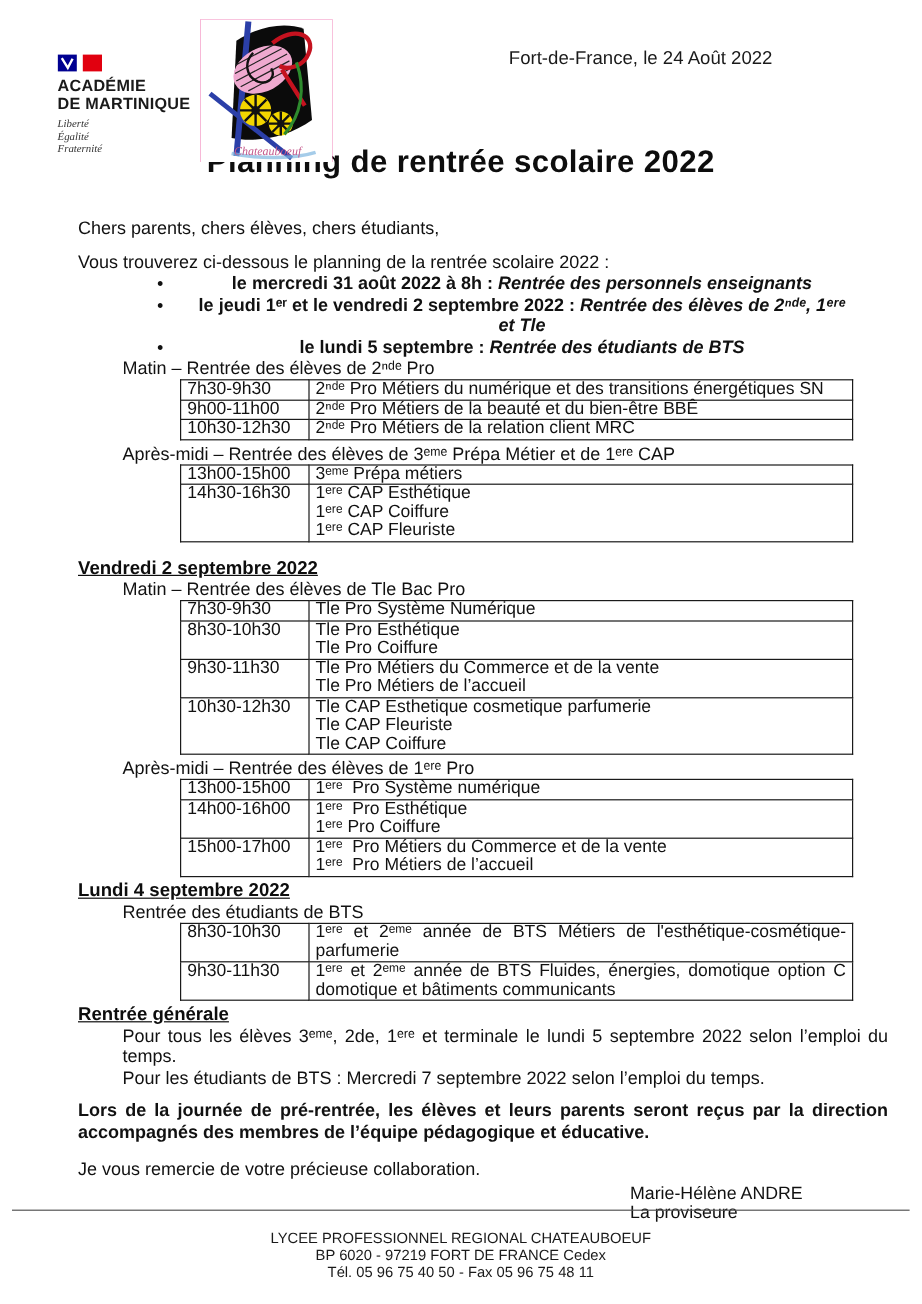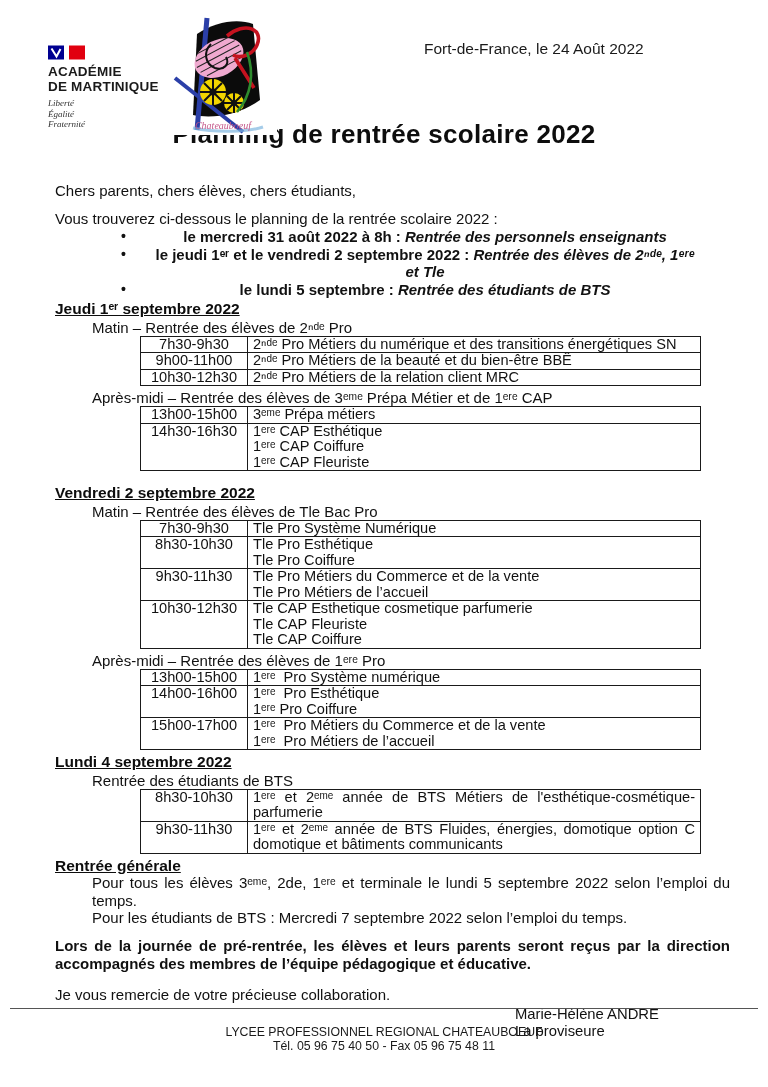--- a/index.html
+++ b/index.html
@@ -14,32 +14,32 @@
   .gov-flag { display:block; margin-bottom:3px; }
   .gov-name { font-weight:bold; font-size:13.5px; line-height:15px; letter-spacing:0.2px; color:#1a1a1a; }
   .gov-motto { margin-top:4px; font-family:"Liberation Serif","DejaVu Serif",serif; font-style:italic; font-size:9px; line-height:10.5px; color:#333; }
   .school-logo { position:absolute; left:167px; top:16px; width:110px; height:119px; background:#ec4899; z-index:3; }
   .place-date { position:absolute; left:424px; top:40px; font-size:15.5px; color:#1a1a1a; }
   .doc-title {
     position:absolute; left:0; top:119px; width:100%; text-align:center; z-index:1;
     font-size:26px; font-weight:bold; color:#0d0d0d; letter-spacing:0.3px;
   }
   
-  #content { position:absolute; left:55px; top:182px; width:675px; }
+  #content { position:absolute; left:65px; top:182px; width:675px; }
   .salutation { line-height:17.5px; }
   .lead { margin-top:10px; line-height:17.5px; }
   ul.bullets { list-style:none; margin-top:1px; font-weight:bold; }
   ul.bullets li { position:relative; padding-left:95px; line-height:17.5px; width:645px;text-align:center; }
   ul.bullets li::before { content:"•"; position:absolute; left:66px; top:0; font-size:14px; }
   ul.bullets .emph { font-style:italic; }
   h2.sec { margin-top:2px; font-size:15.5px; line-height:17.5px; font-weight:bold; text-decoration:underline; color:#0d0d0d; }
   .block-label { margin:1px 0 0 37px; line-height:17px; }
   table.sched { border-collapse:collapse; margin:0 0 0 85px; width:561px; table-layout:fixed; }
   table.sched td { border:1.4px solid #1a1a1a; vertical-align:top; font-size:14.6px; line-height:15.5px; padding:0 5px; }
-  table.sched td.t { width:107px; text-align:center; }
+  table.sched td.t { width:107px; text-align:left; }
   table.sched td.p { white-space:pre-line; }
   table.sched.justify td.p { text-align:justify; }
   .para { margin-left:37px; width:638px; text-align:justify; line-height:17.5px; }
   .bold-notice { margin-top:10px; width:675px; font-weight:bold; text-align:justify; line-height:18px; }
   .thanks { margin-top:13px; line-height:17.5px; }
   .signature { margin:3px 0 0 460px; line-height:16.5px; font-size:14.8px; }
   
   .footer { position:absolute; left:10px; top:1008px; width:748px; border-top:1px solid #555; padding-top:16px; text-align:center; font-size:12.3px; line-height:14px; color:#1a1a1a; }
 </style>
 </head>
@@ -103,21 +103,20 @@
 
   <p class="salutation">Chers parents, chers élèves, chers étudiants,</p>
   <p class="lead">Vous trouverez ci-dessous le planning de la rentrée scolaire 2022 :</p>
 
   <ul class="bullets">
     <li><span>le mercredi 31 août 2022 à 8h : </span><span class="emph">Rentrée des personnels enseignants</span></li>
     <li><span>le jeudi 1ᵉʳ et le vendredi 2 septembre 2022 : </span><span class="emph">Rentrée des élèves de 2ⁿᵈᵉ, 1ᵉʳᵉ et Tle</span></li>
     <li><span>le lundi 5 septembre : </span><span class="emph">Rentrée des étudiants de BTS</span></li>
   </ul>
 
-  <h2 class="sec">Jeudi 1ᵉʳ septembre 2022</h2>
   <p class="block-label">Matin – Rentrée des élèves de 2ⁿᵈᵉ Pro</p>
   <table class="sched">
       <tbody>
     <tr>
           <td class="t">7h30-9h30</td>
           <td class="p">2ⁿᵈᵉ Pro Métiers du numérique et des transitions énergétiques SN</td>
         </tr>
     <tr>
           <td class="t">9h00-11h00</td>
           <td class="p">2ⁿᵈᵉ Pro Métiers de la beauté et du bien-être BBÊ</td>
@@ -213,14 +212,15 @@
   <p class="thanks">Je vous remercie de votre précieuse collaboration.</p>
 
   <div class="signature">
     <div>Marie-Hélène ANDRE</div>
     <div>La proviseure</div>
   </div>
 </div>
 
 <div class="footer">
   <div>LYCEE PROFESSIONNEL REGIONAL CHATEAUBOEUF</div>
+  <div>BP 6020 - 97219 FORT DE FRANCE Cedex</div>
   <div>Tél. 05 96 75 40 50 - Fax 05 96 75 48 11</div>
 </div>
 
 </body></html>

